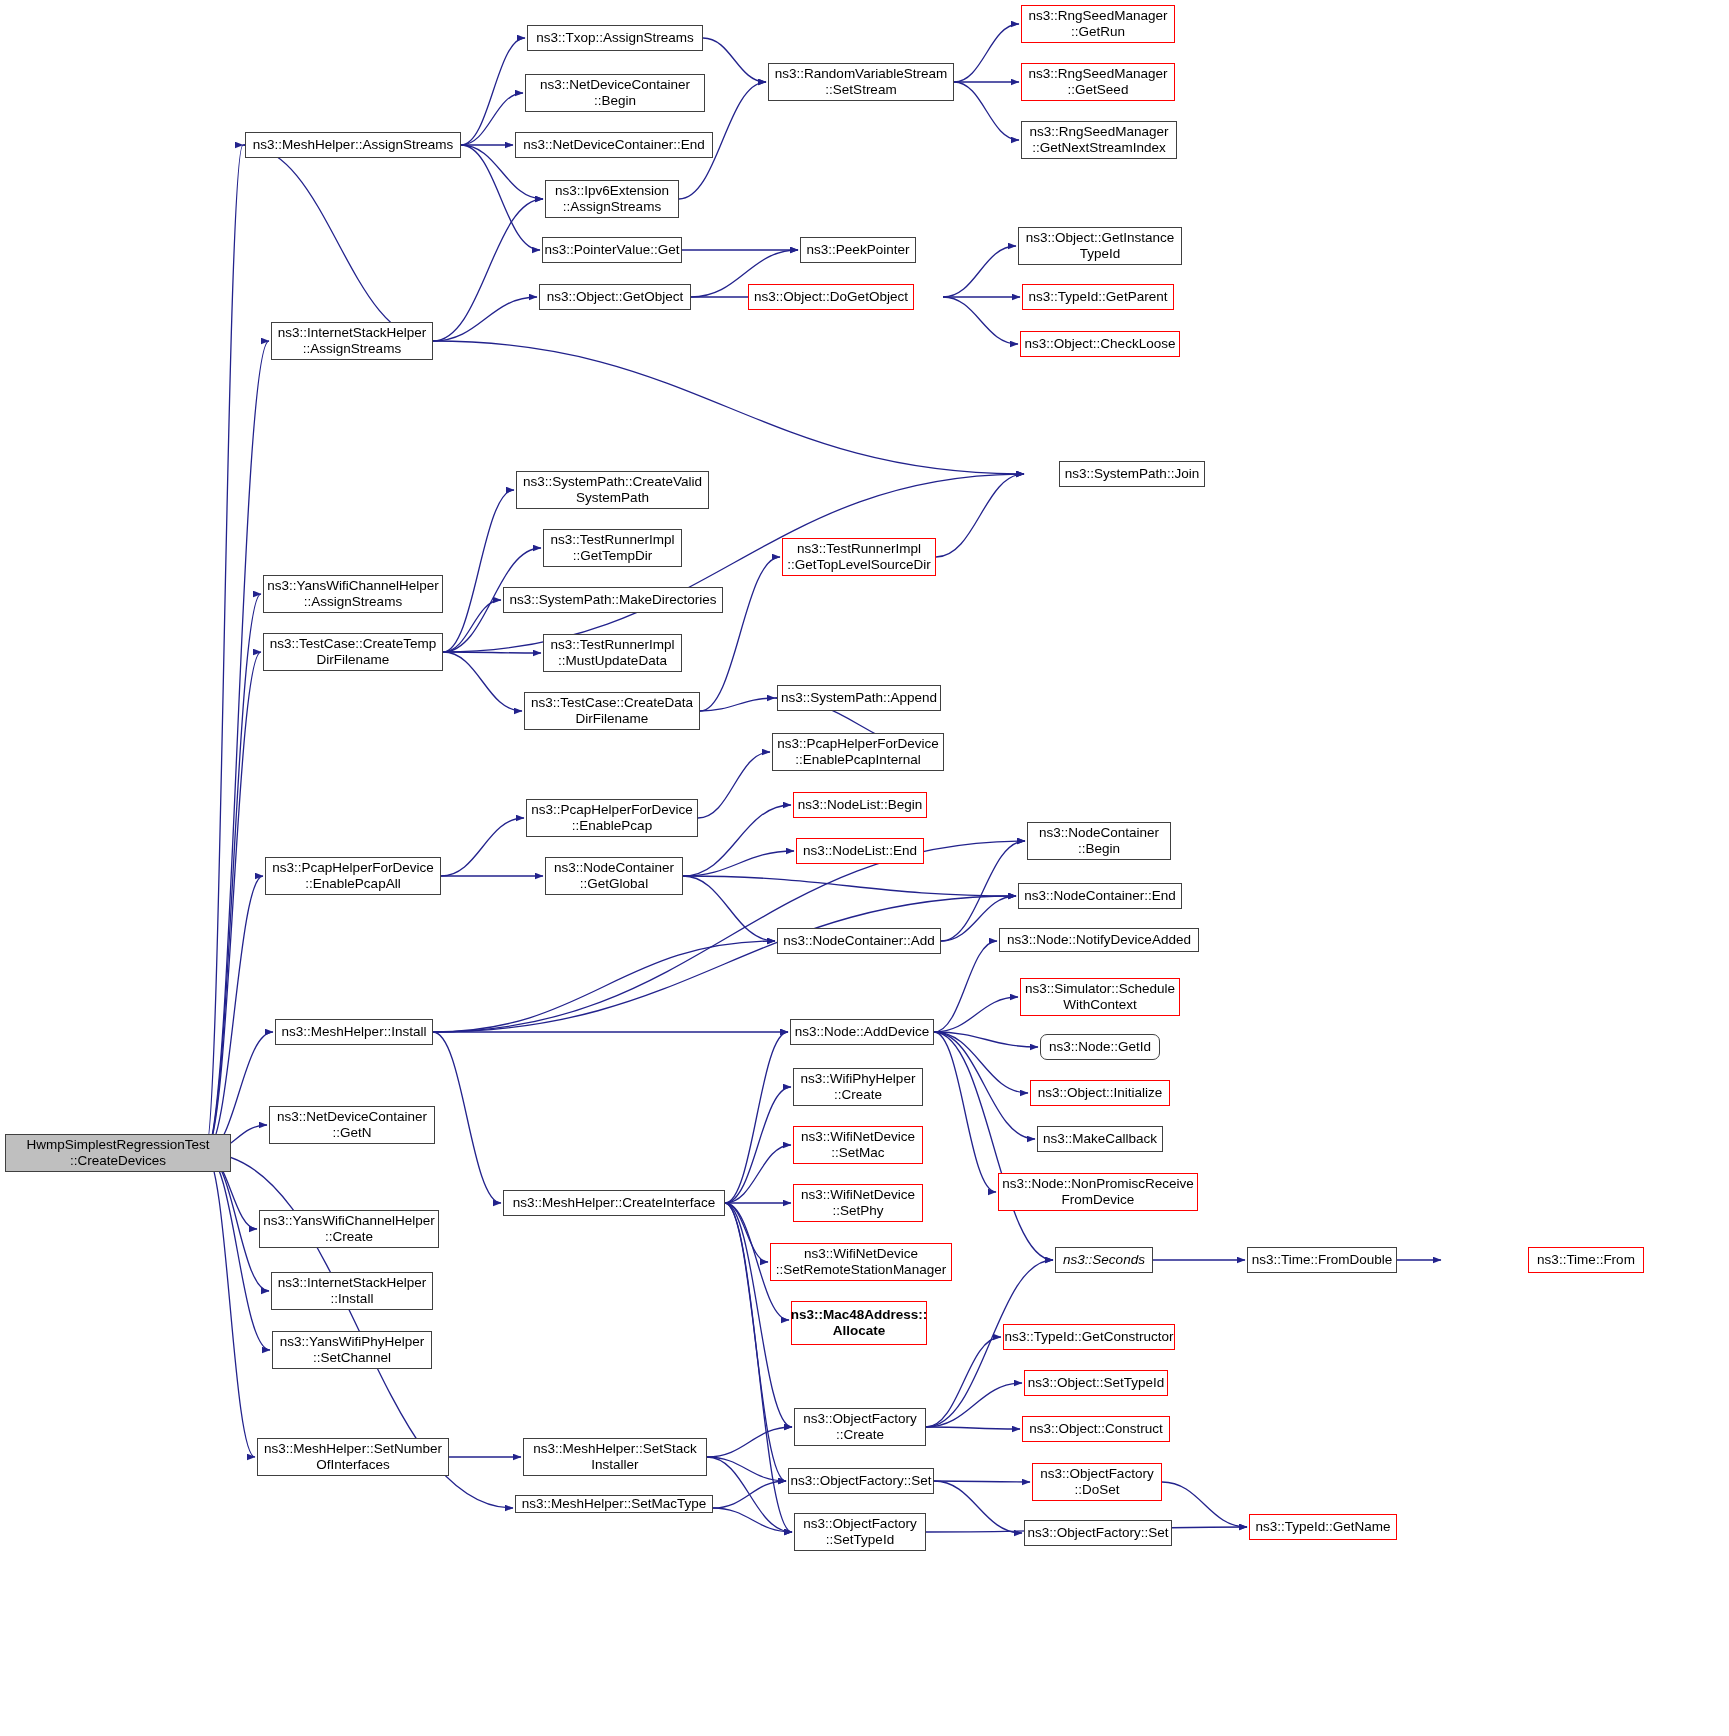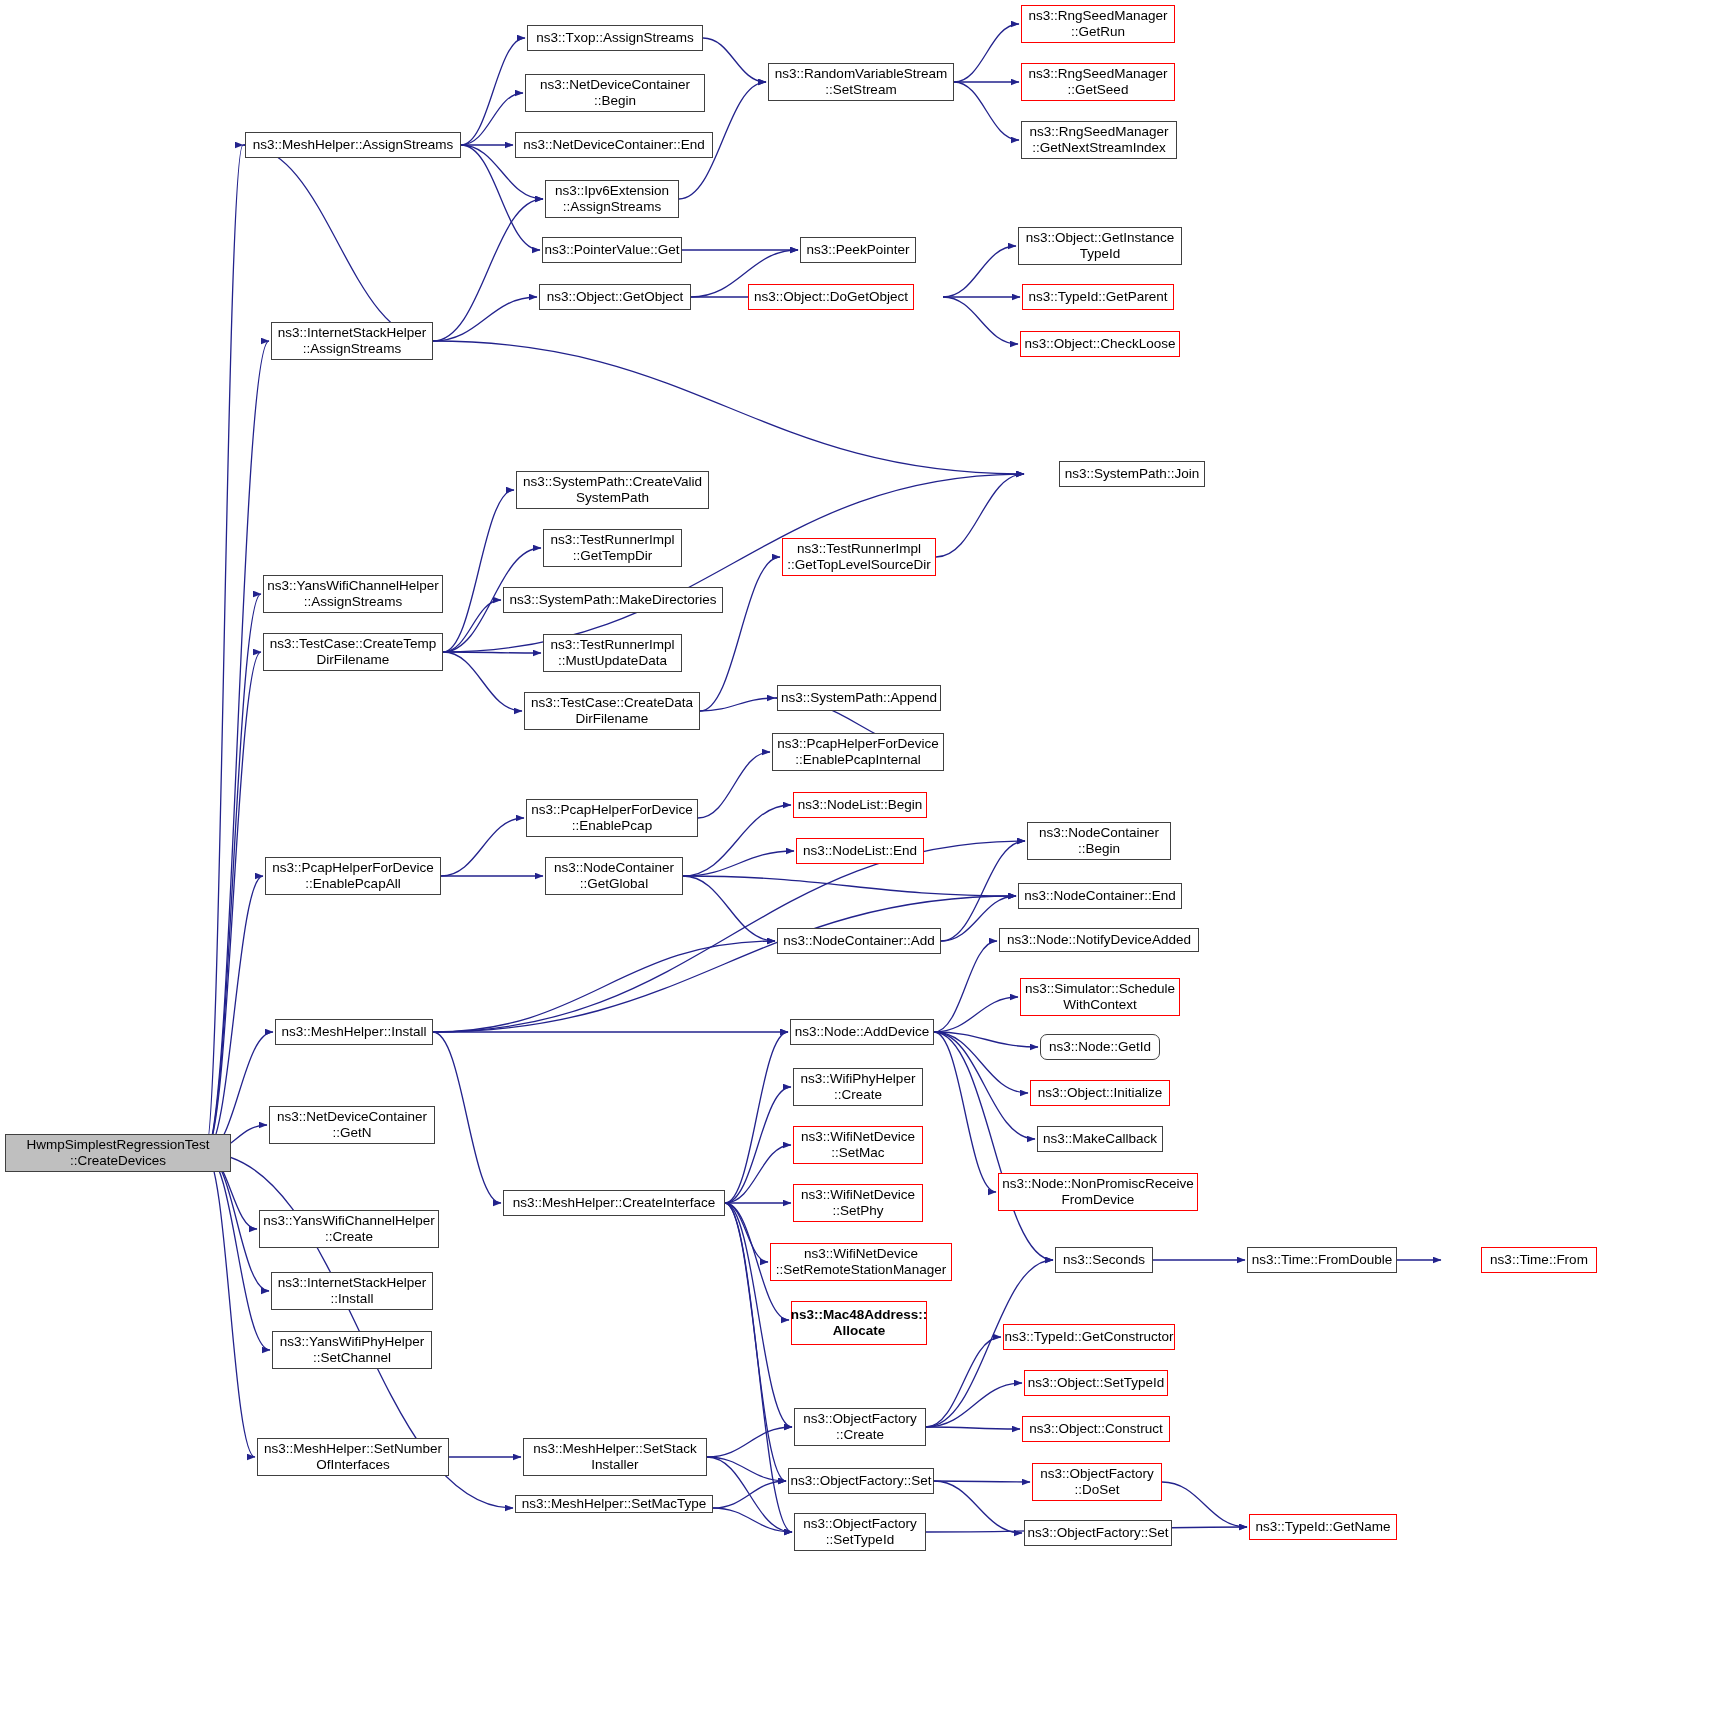--- a/index.html
+++ b/index.html
@@ -219,23 +219,23 @@
 Allocate</div>
       <div class="node" style="left: 503px; top: 1190px; width: 222px; height: 26px;">ns3::MeshHelper::CreateInterface</div>
       <div class="node" style="left: 269px; top: 1106px; width: 166px; height: 38px;">ns3::NetDeviceContainer
 ::GetN</div>
       <div class="node" style="left: 259px; top: 1210px; width: 180px; height: 38px;">ns3::YansWifiChannelHelper
 ::Create</div>
       <div class="node" style="left: 271px; top: 1272px; width: 162px; height: 38px;">ns3::InternetStackHelper
 ::Install</div>
       <div class="node" style="left: 272px; top: 1331px; width: 160px; height: 38px;">ns3::YansWifiPhyHelper
 ::SetChannel</div>
-      <div class="node" style="left: 1055px; top: 1247px; width: 98px; height: 26px;">ns3::Seconds</div>
+      <div class="node" style="left: 1055px; top: 1247px; width: 98px; height: 26px; font-style: italic;">ns3::Seconds</div>
       <div class="node" style="left: 1247px; top: 1247px; width: 150px; height: 26px;">ns3::Time::FromDouble</div>
-      <div class="node red" style="left: 1481px; top: 1247px; width: 116px; height: 26px;">ns3::Time::From</div>
+      <div class="node red" style="left: 1528px; top: 1247px; width: 116px; height: 26px;">ns3::Time::From</div>
       <div class="node red" style="left: 1003px; top: 1324px; width: 172px; height: 26px;">ns3::TypeId::GetConstructor</div>
       <div class="node red" style="left: 1024px; top: 1370px; width: 144px; height: 26px;">ns3::Object::SetTypeId</div>
       <div class="node red" style="left: 1022px; top: 1416px; width: 148px; height: 26px;">ns3::Object::Construct</div>
       <div class="node" style="left: 794px; top: 1408px; width: 132px; height: 38px;">ns3::ObjectFactory
 ::Create</div>
       <div class="node" style="left: 257px; top: 1438px; width: 192px; height: 38px;">ns3::MeshHelper::SetNumber
 OfInterfaces</div>
       <div class="node" style="left: 523px; top: 1438px; width: 184px; height: 38px;">ns3::MeshHelper::SetStack
 Installer</div>
       <div class="node" style="left: 788px; top: 1468px; width: 146px; height: 26px;">ns3::ObjectFactory::Set</div>

